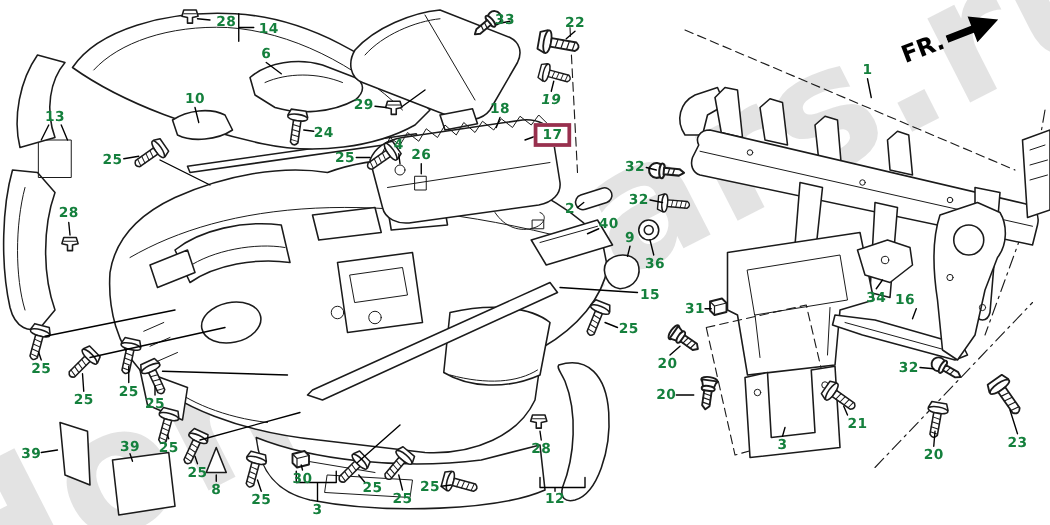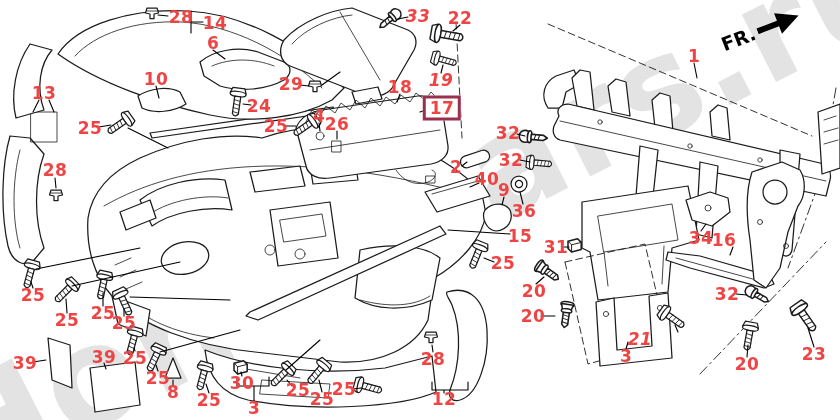--- a/index.html
+++ b/index.html
@@ -11,21 +11,21 @@
              color:rgba(40,40,40,0.13);white-space:nowrap;z-index:1;pointer-events:none;}
   svg.art{position:absolute;left:0;top:0;z-index:2;}
   .ln{fill:none;stroke:#1b1b1b;stroke-width:1.25;stroke-linejoin:round;stroke-linecap:round;}
   .fw{fill:#ffffff;stroke:#1b1b1b;stroke-width:1.25;stroke-linejoin:round;stroke-linecap:round;}
   .thin{stroke-width:0.8;}
   .dash{stroke-dasharray:7 4;stroke-width:0.9;}
   .dashdot{stroke-dasharray:10 4 2 4;stroke-width:0.9;}
   .ldr{fill:none;stroke:#000;stroke-width:1.1;stroke-linecap:round;}
   #callouts{position:absolute;left:0;top:0;width:100%;height:100%;z-index:3;}
   .callout{position:absolute;transform:translate(-50%,-50%);
-           font-weight:bold;font-size:17px;line-height:1;color:#ef4444;
+           font-weight:bold;font-size:11px;line-height:1;color:#15803d;
            letter-spacing:0.4px;white-space:nowrap;}
   .callout.hl{border:3px solid #98304e;background:#fff;padding:1px 4px;}
   .fr{position:absolute;left:722px;top:30px;z-index:3;display:flex;align-items:center;gap:3px;
       transform:rotate(-21deg);transform-origin:left center;
       font-weight:bold;font-size:19px;color:#000;}
   .code{position:absolute;right:16px;bottom:7px;z-index:3;
         font-weight:bold;font-size:13.5px;letter-spacing:0.5px;color:#111;}
 </style>
 </head>
 <body>
@@ -227,21 +227,21 @@
         M292,386 L287,380 M322,392 L319,380 M353,389 L361,388"></path>
       <path class="ldr thin" d="M36,269 L140,248 M72,286 L180,262 M130,297 L230,300
         M160,352 L240,330 M286,370 L320,340 M128,128 L168,148 M322,85 L340,72"></path>
     </g>
   </svg>
 
   <div id="callouts">
       <div class="callout" style="left: 181px; top: 17px;">28</div>
       <div class="callout" style="left: 215px; top: 23px;">14</div>
       <div class="callout" style="left: 213px; top: 43px;">6</div>
-      <div class="callout" style="left: 418px; top: 16px; font-style: italic;">33</div>
+      <div class="callout" style="left: 404px; top: 16px;">33</div>
       <div class="callout" style="left: 460px; top: 18px;">22</div>
       <div class="callout" style="left: 441px; top: 80px; font-style: italic;">19</div>
       <div class="callout" style="left: 694px; top: 56px;">1</div>
       <div class="callout" style="left: 156px; top: 79px;">10</div>
       <div class="callout" style="left: 44px; top: 93px;">13</div>
       <div class="callout" style="left: 90px; top: 128px;">25</div>
       <div class="callout" style="left: 259px; top: 106px;">24</div>
       <div class="callout" style="left: 276px; top: 126px;">25</div>
       <div class="callout" style="left: 291px; top: 84px;">29</div>
       <div class="callout" style="left: 400px; top: 87px;">18</div>
@@ -256,21 +256,21 @@
       <div class="callout" style="left: 524px; top: 211px;">36</div>
       <div class="callout" style="left: 520px; top: 236px;">15</div>
       <div class="callout" style="left: 556px; top: 247px;">31</div>
       <div class="callout" style="left: 503px; top: 263px;">25</div>
       <div class="callout" style="left: 534px; top: 291px;">20</div>
       <div class="callout" style="left: 533px; top: 316px;">20</div>
       <div class="callout" style="left: 55px; top: 170px;">28</div>
       <div class="callout" style="left: 701px; top: 238px;">34</div>
       <div class="callout" style="left: 724px; top: 240px;">16</div>
       <div class="callout" style="left: 727px; top: 294px;">32</div>
-      <div class="callout" style="left: 640px; top: 339px; font-style: italic;">21</div>
+      <div class="callout" style="left: 686px; top: 339px;">21</div>
       <div class="callout" style="left: 626px; top: 356px;">3</div>
       <div class="callout" style="left: 747px; top: 364px;">20</div>
       <div class="callout" style="left: 814px; top: 354px;">23</div>
       <div class="callout" style="left: 242px; top: 383px;">30</div>
       <div class="callout" style="left: 173px; top: 392px;">8</div>
       <div class="callout" style="left: 254px; top: 408px;">3</div>
       <div class="callout" style="left: 25px; top: 363px;">39</div>
       <div class="callout" style="left: 104px; top: 357px;">39</div>
       <div class="callout" style="left: 444px; top: 399px;">12</div>
       <div class="callout" style="left: 433px; top: 359px;">28</div>

